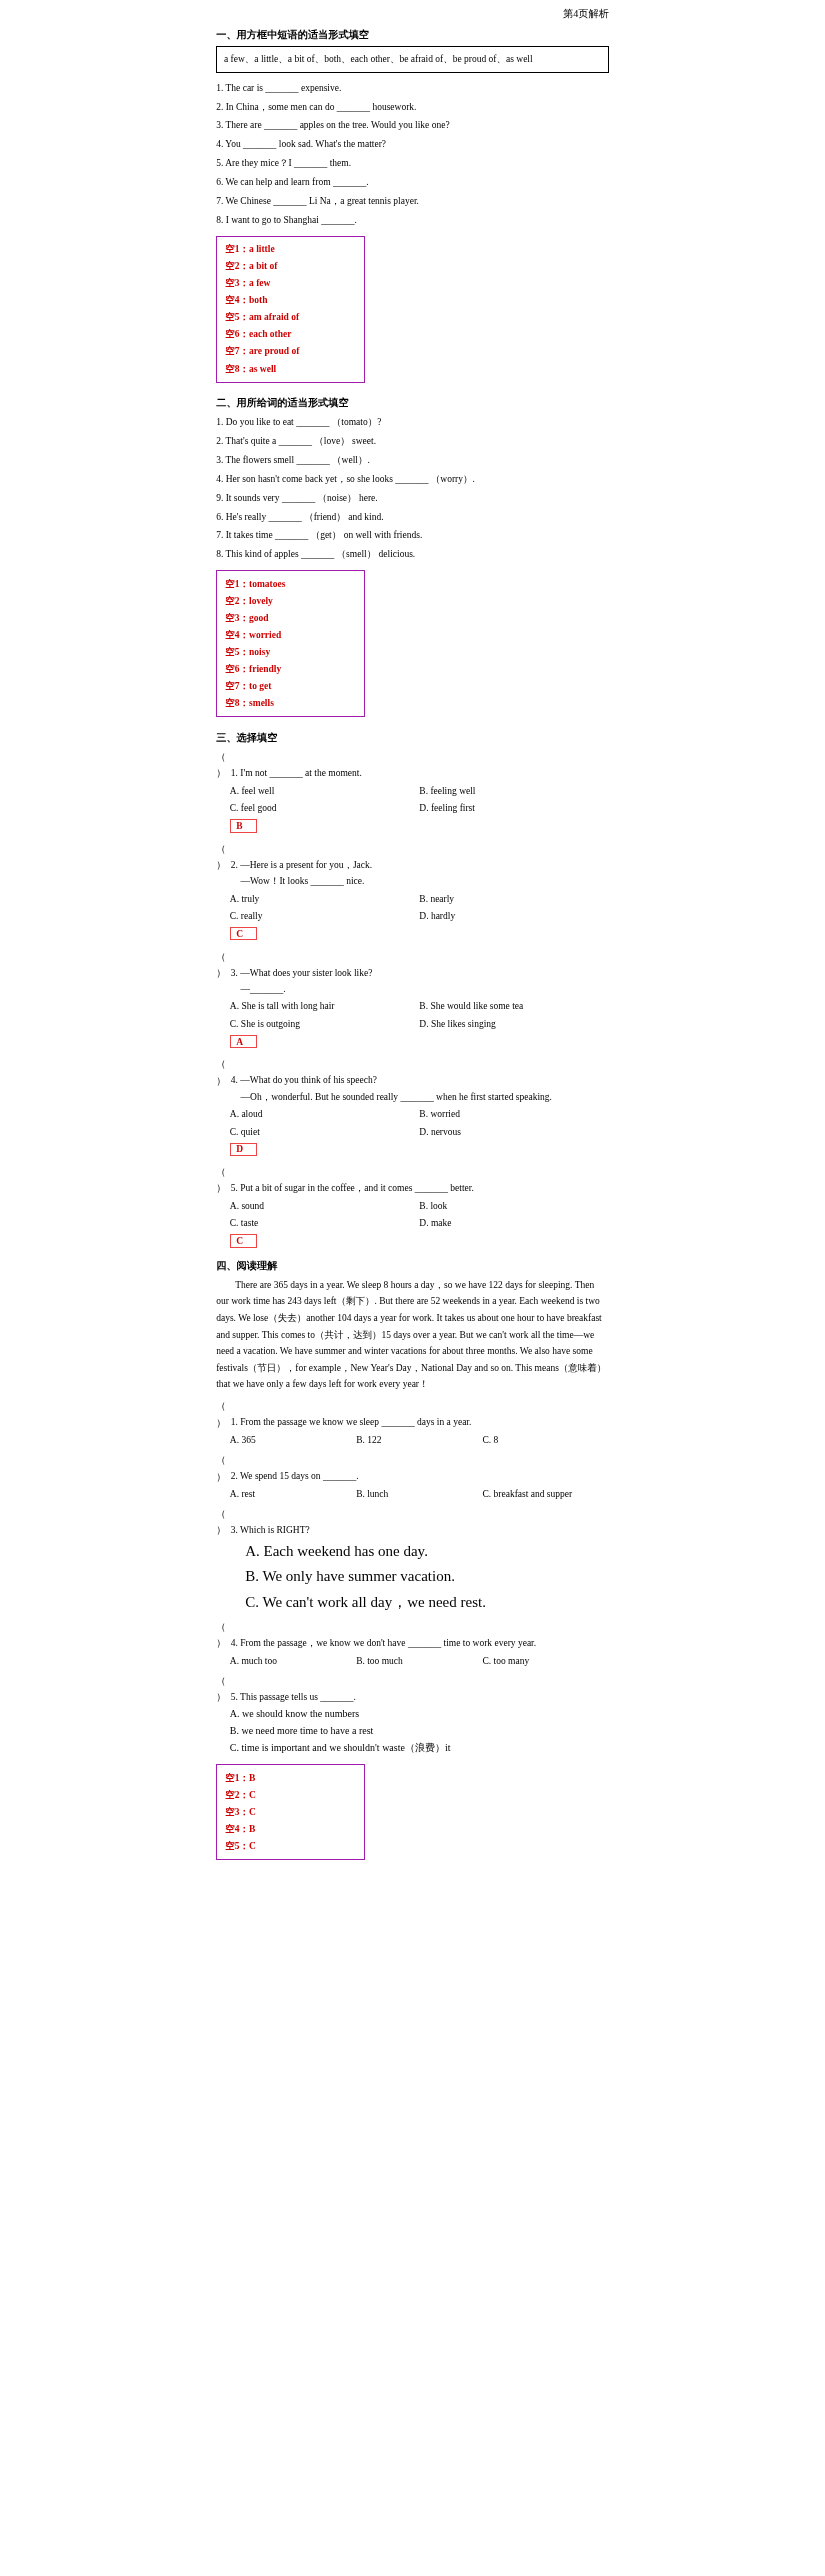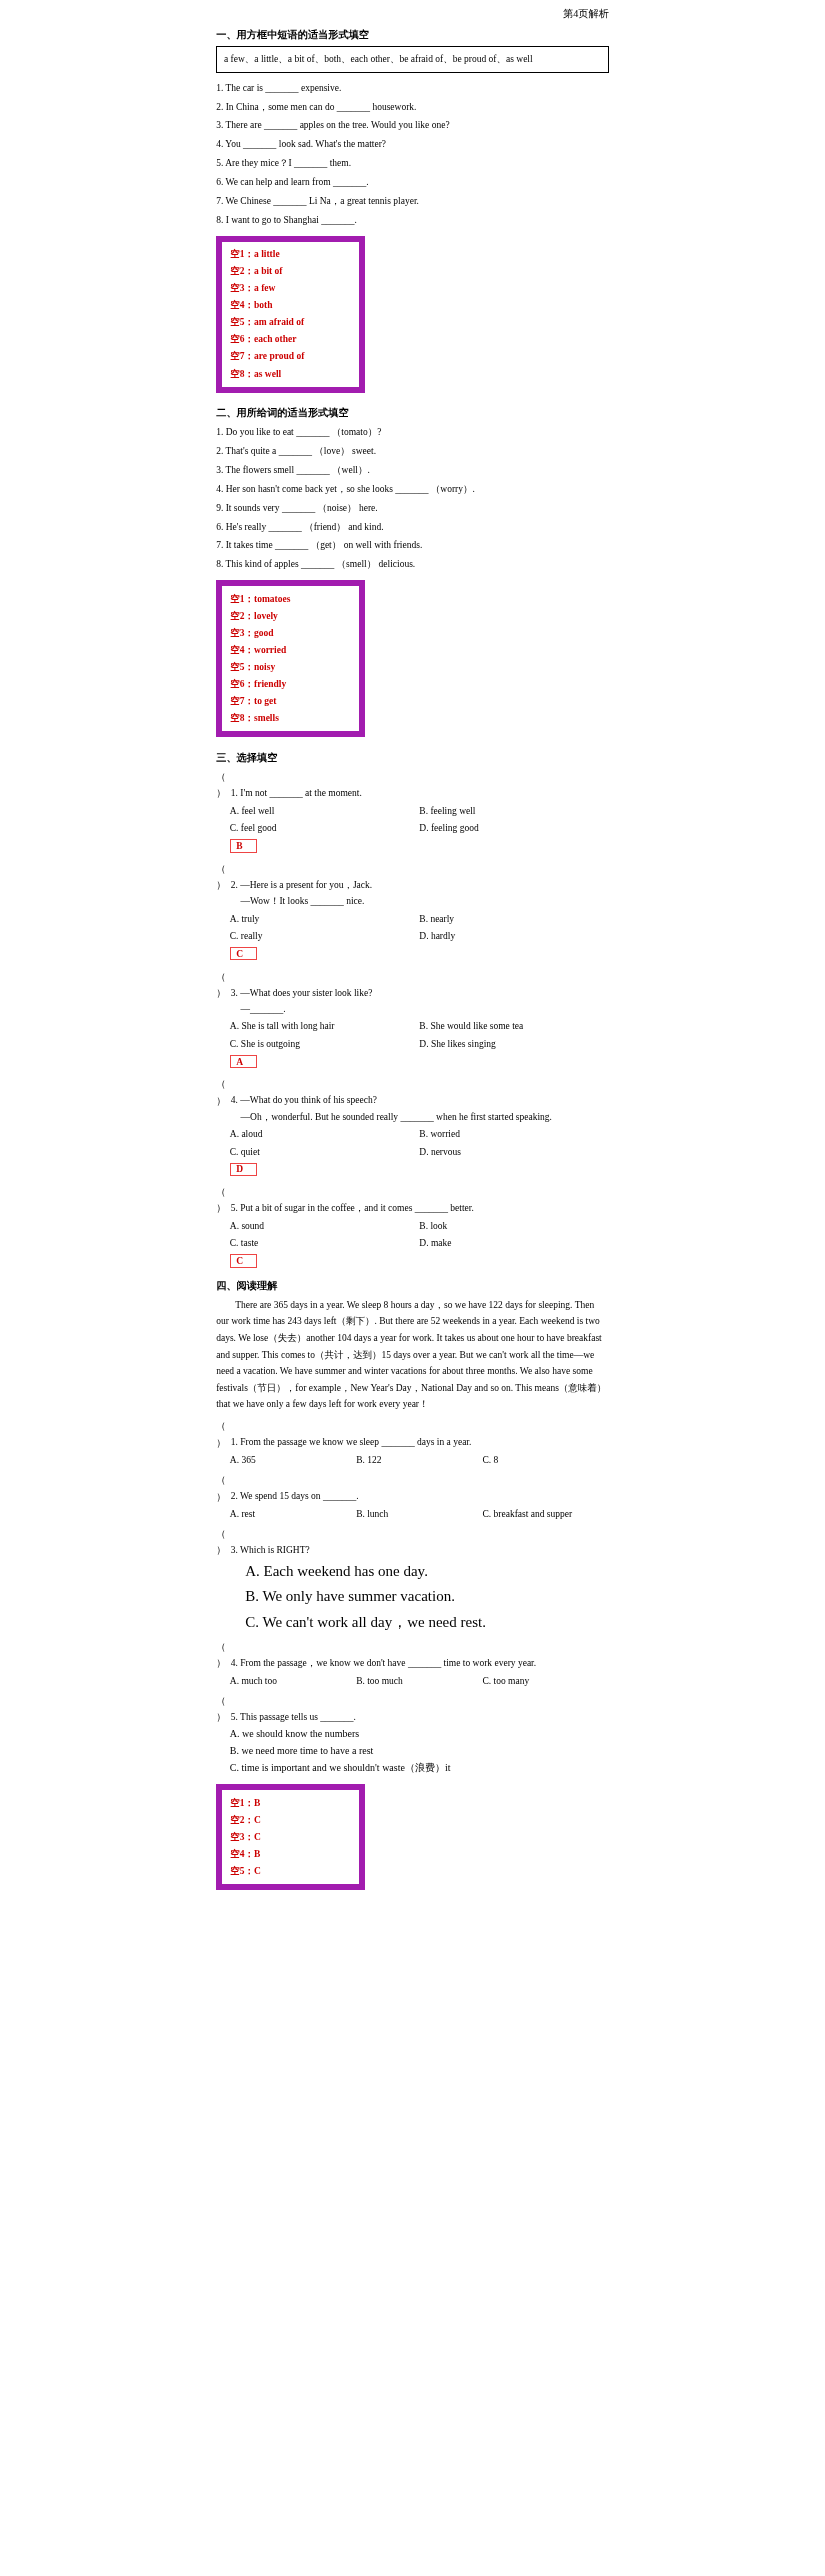--- a/index.html
+++ b/index.html
@@ -32,21 +32,21 @@
     .question-list {
       list-style: none;
       padding: 0;
     }
     .question-list li {
       margin: 2.7px 0;
       line-height: 1.7;
       font-size: 9.5px;
     }
     .answer-box {
-      border: 6px solid #a21caf;
+      border: 1px solid #a21caf;
       padding: 4.1px 8.1px;
       margin: 5.4px 0 6.8px 0;
       display: inline-block;
       min-width: 149px;
     }
     .answer-item {
       color: #cc0000;
       font-size: 9.5px;
       line-height: 1.8;
       font-weight: bold;
@@ -148,21 +148,21 @@
   <div class="mc-question">
     <div class="q-line">
       <span class="paren">（ ）</span>
       <span>1.</span>
       <span>I'm not _______ at the moment.</span>
     </div>
     <div class="mc-options">
       <span>A. feel well</span>
       <span>B. feeling well</span>
       <span>C. feel good</span>
-      <span>D. feeling good</span>
+      <span>D. feeling first</span>
     </div>
     <div class="mc-answer-box">B</div>
   </div>
 
   <div class="mc-question">
     <div class="q-line">
       <span class="paren">（ ）</span>
       <span>2.</span>
       <span>—Here is a present for you，Jack.</span>
     </div>

